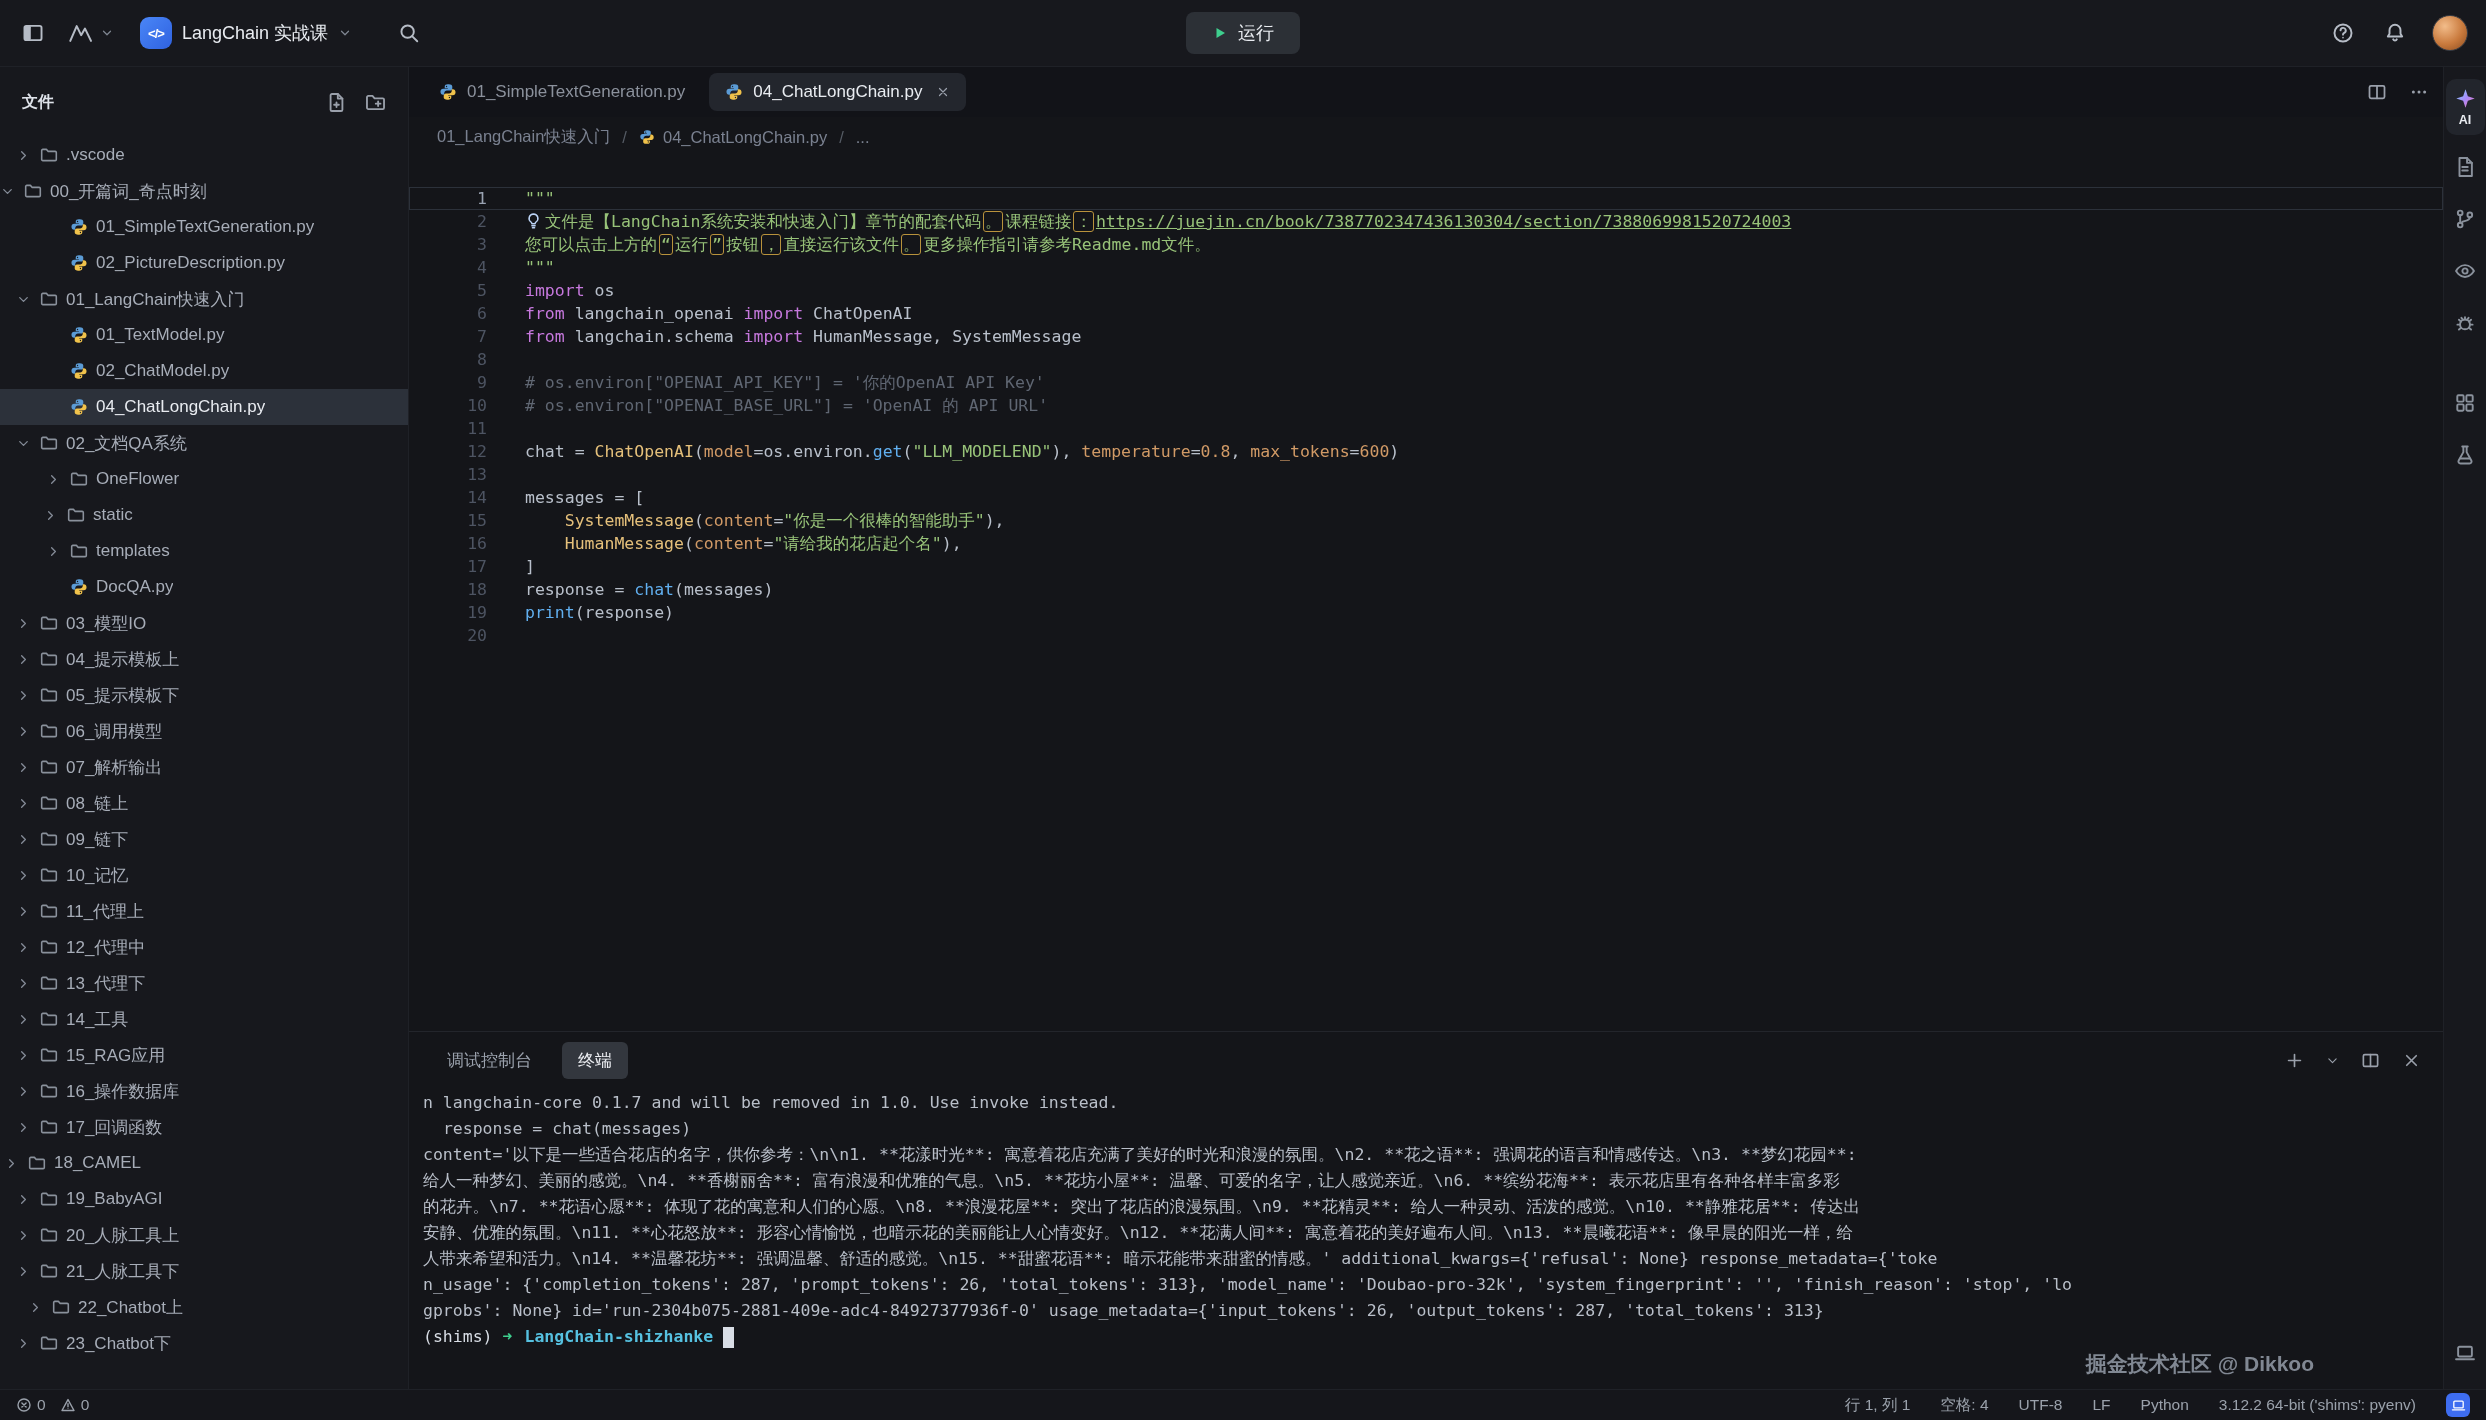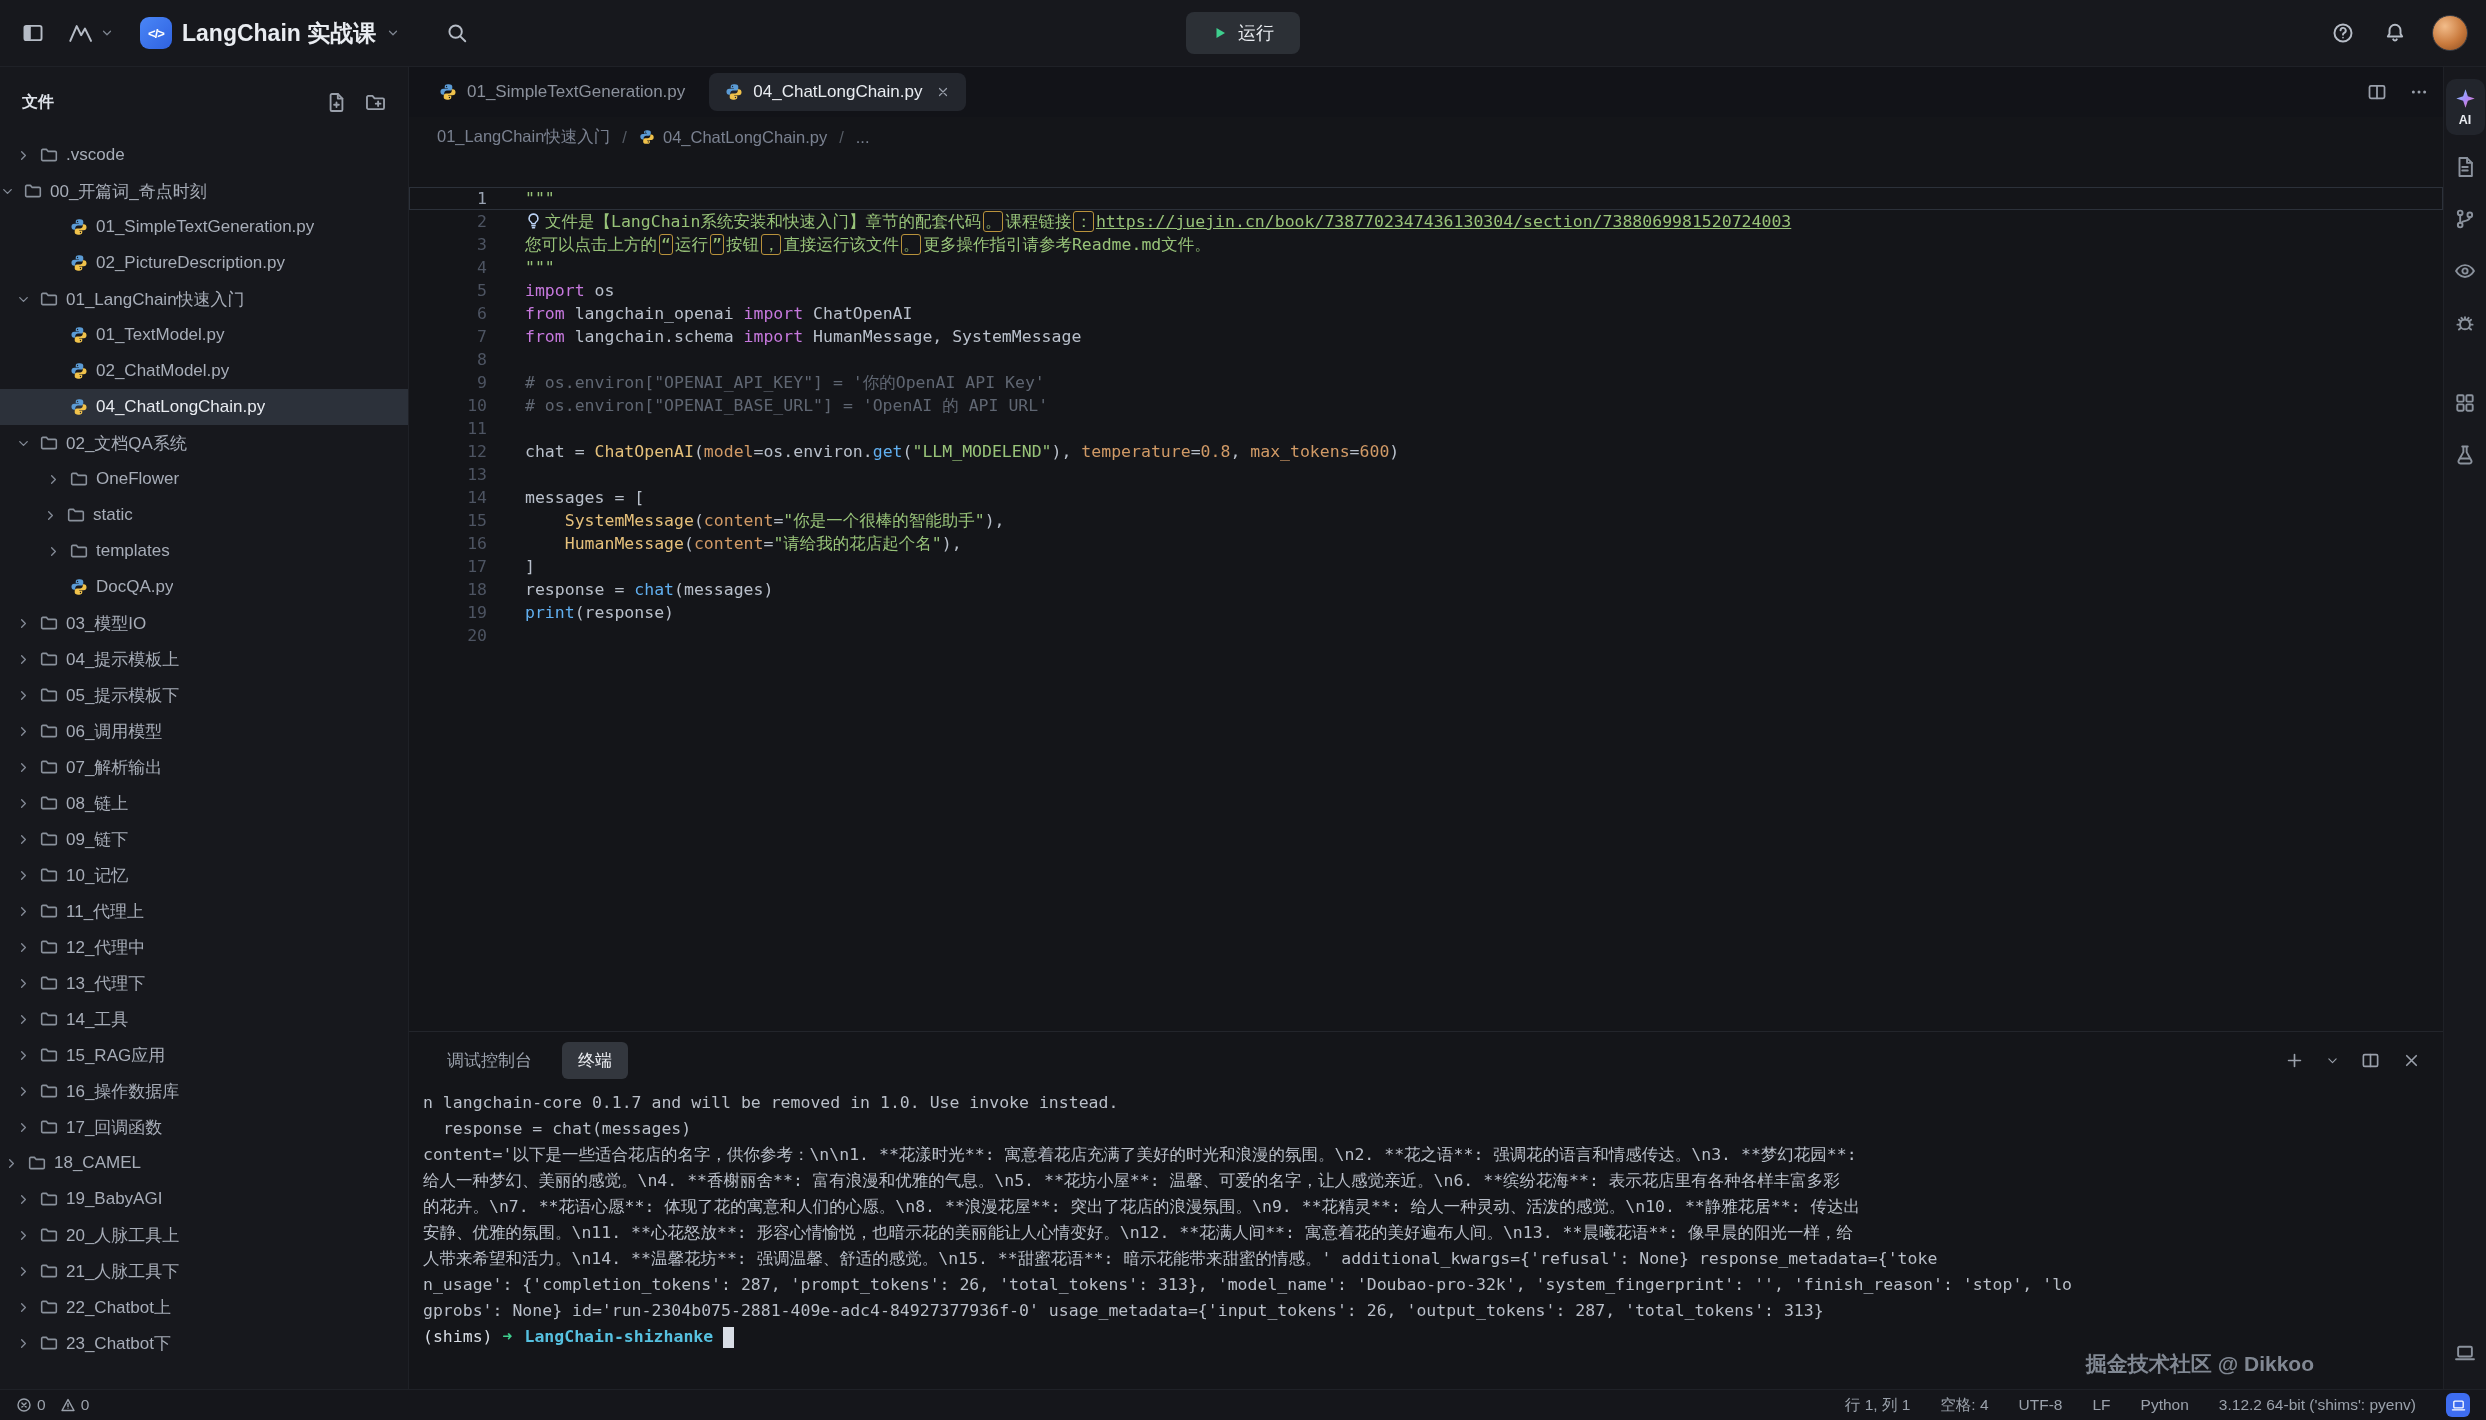--- a/index.html
+++ b/index.html
@@ -9,21 +9,21 @@
 
   
   .topbar { height:67px; background:#17181d; border-bottom:1px solid #1f2127; display:flex; align-items:center; padding:0 18px; position:relative; }
   .tb-left { display:flex; align-items:center; gap:16px; }
   .tb-btn { background:none; border:none; color:#b6bcc6; display:flex; align-items:center; gap:6px; cursor:pointer; padding:4px; }
   .tb-btn svg { width:22px; height:22px; }
   .logo-wrap svg { width:26px; height:20px; }
   .logo-wrap .chev svg { width:14px; height:14px; color:#7f8692; }
   .proj { display:flex; align-items:center; gap:10px; cursor:pointer; margin-left:6px; }
   .proj-badge { width:32px; height:32px; border-radius:9px; background:linear-gradient(135deg,#4a86f7,#2f62e0); color:#fff; font-size:13px; font-weight:bold; display:flex; align-items:center; justify-content:center; letter-spacing:-1px; }
-  .proj-title { font-size:23px; font-weight:bold; color:#e9ecf1; }
+  .proj-title { font-size:18px; font-weight:normal; color:#e9ecf1; }
   .proj .chev svg { width:14px; height:14px; color:#7f8692; }
   .tb-search { margin-left:26px; }
   .run { position:absolute; left:50%; transform:translateX(-50%); height:42px; padding:0 26px; background:#2c3036; border:none; border-radius:8px; color:#e9ecf1; font-size:18px; display:flex; align-items:center; gap:10px; cursor:pointer; }
   .run svg { width:16px; height:16px; }
   .tb-right { margin-left:auto; display:flex; align-items:center; gap:22px; }
   .avatar { width:36px; height:36px; border-radius:50%; background:radial-gradient(circle at 35% 30%, #f2bc8a, #c97a3d 55%, #8a4b1f); border:1px solid #3a3d44; cursor:pointer; }
 
   
   .main { display:flex; height:1322px; }
 
@@ -600,21 +600,21 @@
                 <path d="M6 4l4 4-4 4"></path>
               </svg>
             </span>
             <span class="ic fic">
               <svg viewBox="0 0 16 16" stroke="currentColor" fill="none" stroke-width="1.4" stroke-linecap="round" stroke-linejoin="round">
                 <path d="M1.5 4a1 1 0 0 1 1-1h3.2l1.6 1.8h6.2a1 1 0 0 1 1 1V12a1 1 0 0 1-1 1h-11a1 1 0 0 1-1-1z"></path>
               </svg>
             </span>
             <span class="tlabel">21_人脉工具下</span>
           </div>
-          <div class="trow" style="padding-left: 16px;">
+          <div class="trow" style="padding-left: 28px;">
             <span class="ic chev">
               <svg viewBox="0 0 16 16" stroke="currentColor" fill="none" stroke-width="1.4" stroke-linecap="round" stroke-linejoin="round">
                 <path d="M6 4l4 4-4 4"></path>
               </svg>
             </span>
             <span class="ic fic">
               <svg viewBox="0 0 16 16" stroke="currentColor" fill="none" stroke-width="1.4" stroke-linecap="round" stroke-linejoin="round">
                 <path d="M1.5 4a1 1 0 0 1 1-1h3.2l1.6 1.8h6.2a1 1 0 0 1 1 1V12a1 1 0 0 1-1 1h-11a1 1 0 0 1-1-1z"></path>
               </svg>
             </span>

